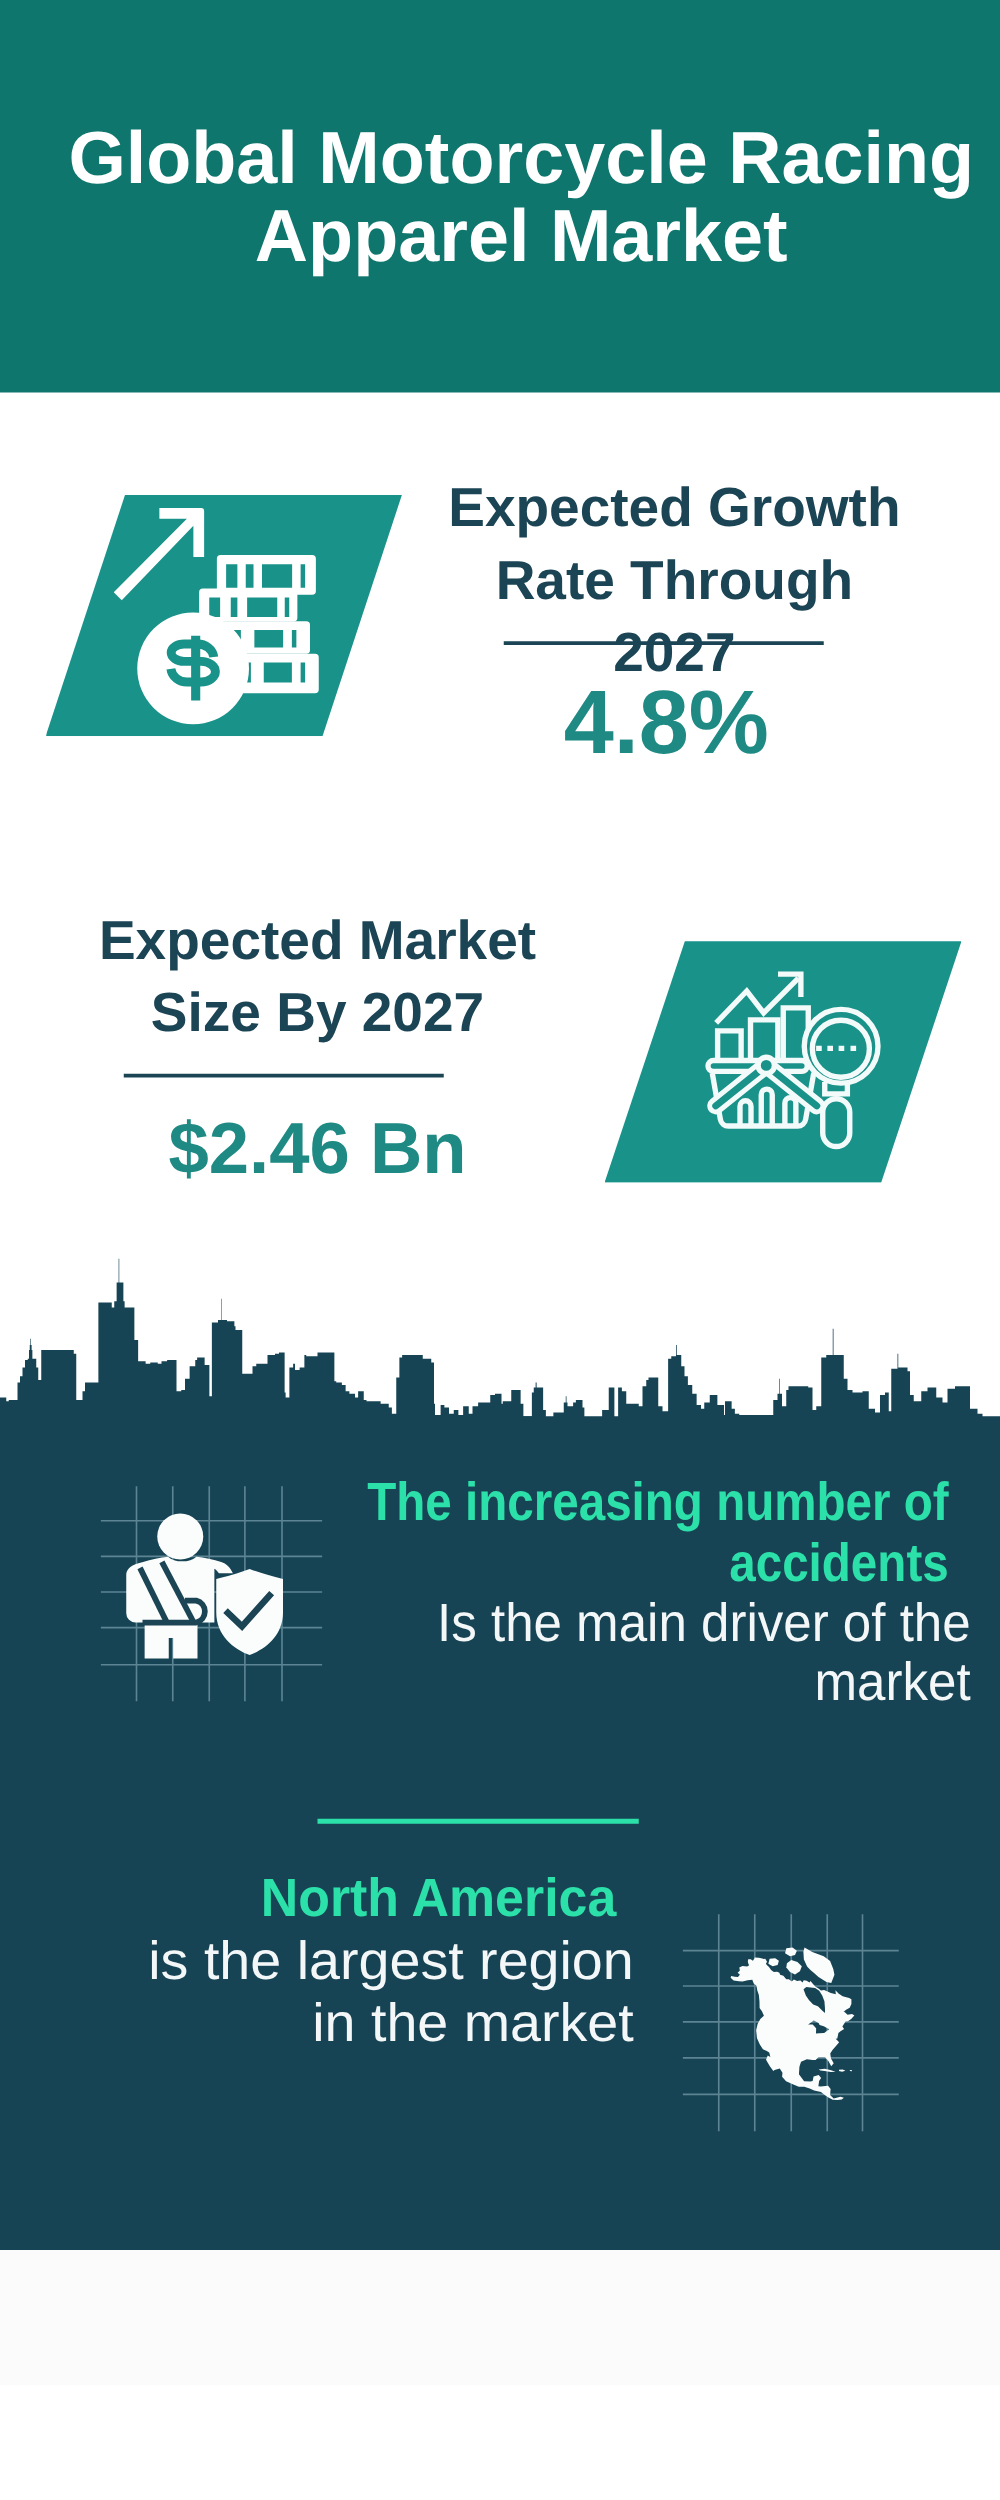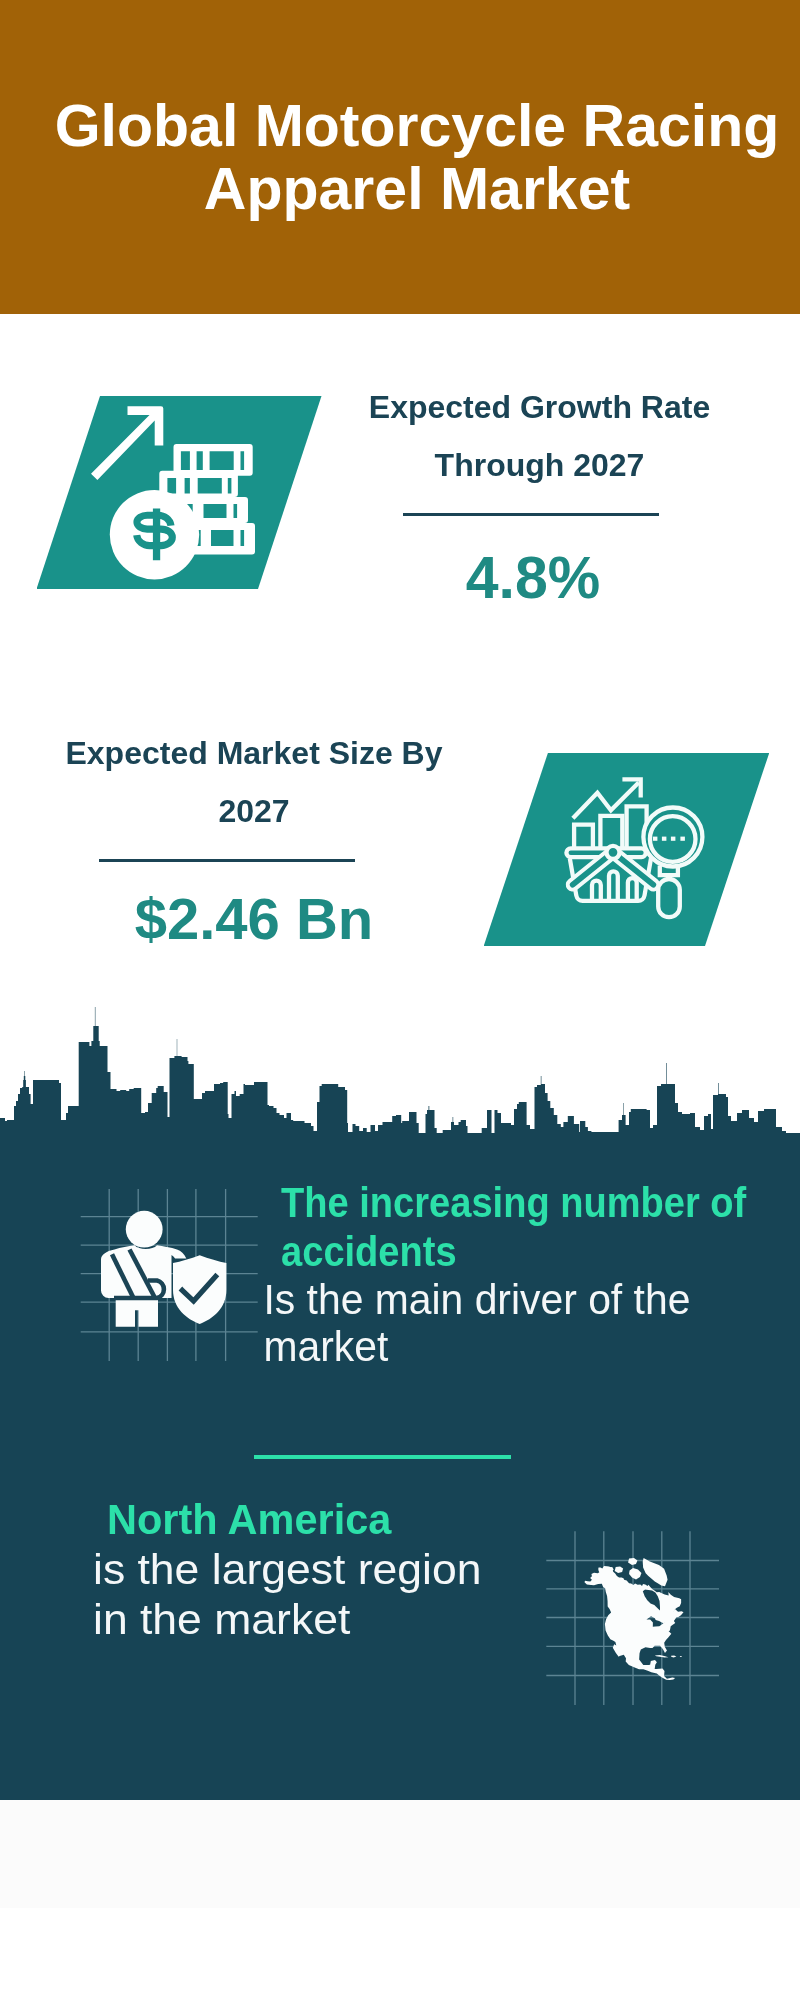--- a/index.html
+++ b/index.html
@@ -2,46 +2,46 @@
 <html><head>
 <meta charset="utf-8">
 <style>
   *{box-sizing:border-box;margin:0;padding:0;}
   html,body{width:800px;height:2000px;}
   body{font-family:"Liberation Sans",sans-serif;background:#fff;overflow:hidden;
        -webkit-font-smoothing:antialiased;}
   .page{position:relative;width:800px;height:2000px;background:#fff;overflow:hidden;}
 
   
-  .header{position:absolute;top:0;left:0;width:800px;height:314px;background:#a16207;}
+  .header{position:absolute;top:0;left:0;width:800px;height:314px;background:#0f766e;}
   .header h1{position:absolute;left:17px;top:95px;width:800px;text-align:center;color:#fff;
      font-size:59px;font-weight:bold;line-height:63px;}
 
   
   .para{position:absolute;background:#19928a;overflow:hidden;}
   .para.p1{left:36.5px;top:396px;width:285px;height:193px;
      clip-path:polygon(63.5px 0,285px 0,221.5px 193px,0 193px);}
   .para.p2{left:483.6px;top:752.7px;width:285.7px;height:193.6px;
      clip-path:polygon(64.4px 0,285.7px 0,221.3px 193.6px,0 193.6px);}
 
   
   .stat{position:absolute;text-align:center;}
-  .stat .lab{color:#1b4455;font-size:32px;font-weight:bold;line-height:58px;text-align:center;}
+  .stat .lab{color:#1b4455;font-size:44px;font-weight:bold;line-height:58px;text-align:center;}
   .rule{position:absolute;height:3px;background:#1b4455;}
-  .stat .val{position:absolute;left:0;width:100%;color:#1f8a83;font-size:59px;font-weight:bold;line-height:80px;}
+  .stat .val{position:absolute;left:0;width:100%;color:#1f8a83;font-size:72px;font-weight:bold;line-height:80px;}
   .stat.s1{left:333px;top:378px;width:400px;}
   .stat.s2{left:54px;top:724px;width:400px;}
 
   
   .dark{position:absolute;left:0;top:1133px;width:800px;height:667px;background:#174455;}
   .skyline{position:absolute;left:0;top:1005px;width:800px;height:131px;}
   .skyline svg{display:block;}
 
   
-  .dblock{position:absolute;text-align:left;}
+  .dblock{position:absolute;text-align:right;}
   .dblock .hl{color:#2ce0a9;font-size:43px;font-weight:bold;line-height:49px;transform:scaleX(0.885);}
   .dblock.b2 .hl{line-height:50px;transform:scaleX(0.965);}
   .dblock.b2 .sub{line-height:50.4px;transform:scaleX(1.035);}
   .dblock .sub{color:#f4f7f8;font-size:43px;font-weight:normal;line-height:47px;transform:scaleX(0.95);}
   .divider2{position:absolute;height:4px;background:#2ce0a9;}
   .gridbox{position:absolute;}
   .gridbox svg{display:block;}
 
   
   .footer{position:absolute;left:0;top:1800px;width:800px;height:108px;background:#fbfbfb;}

